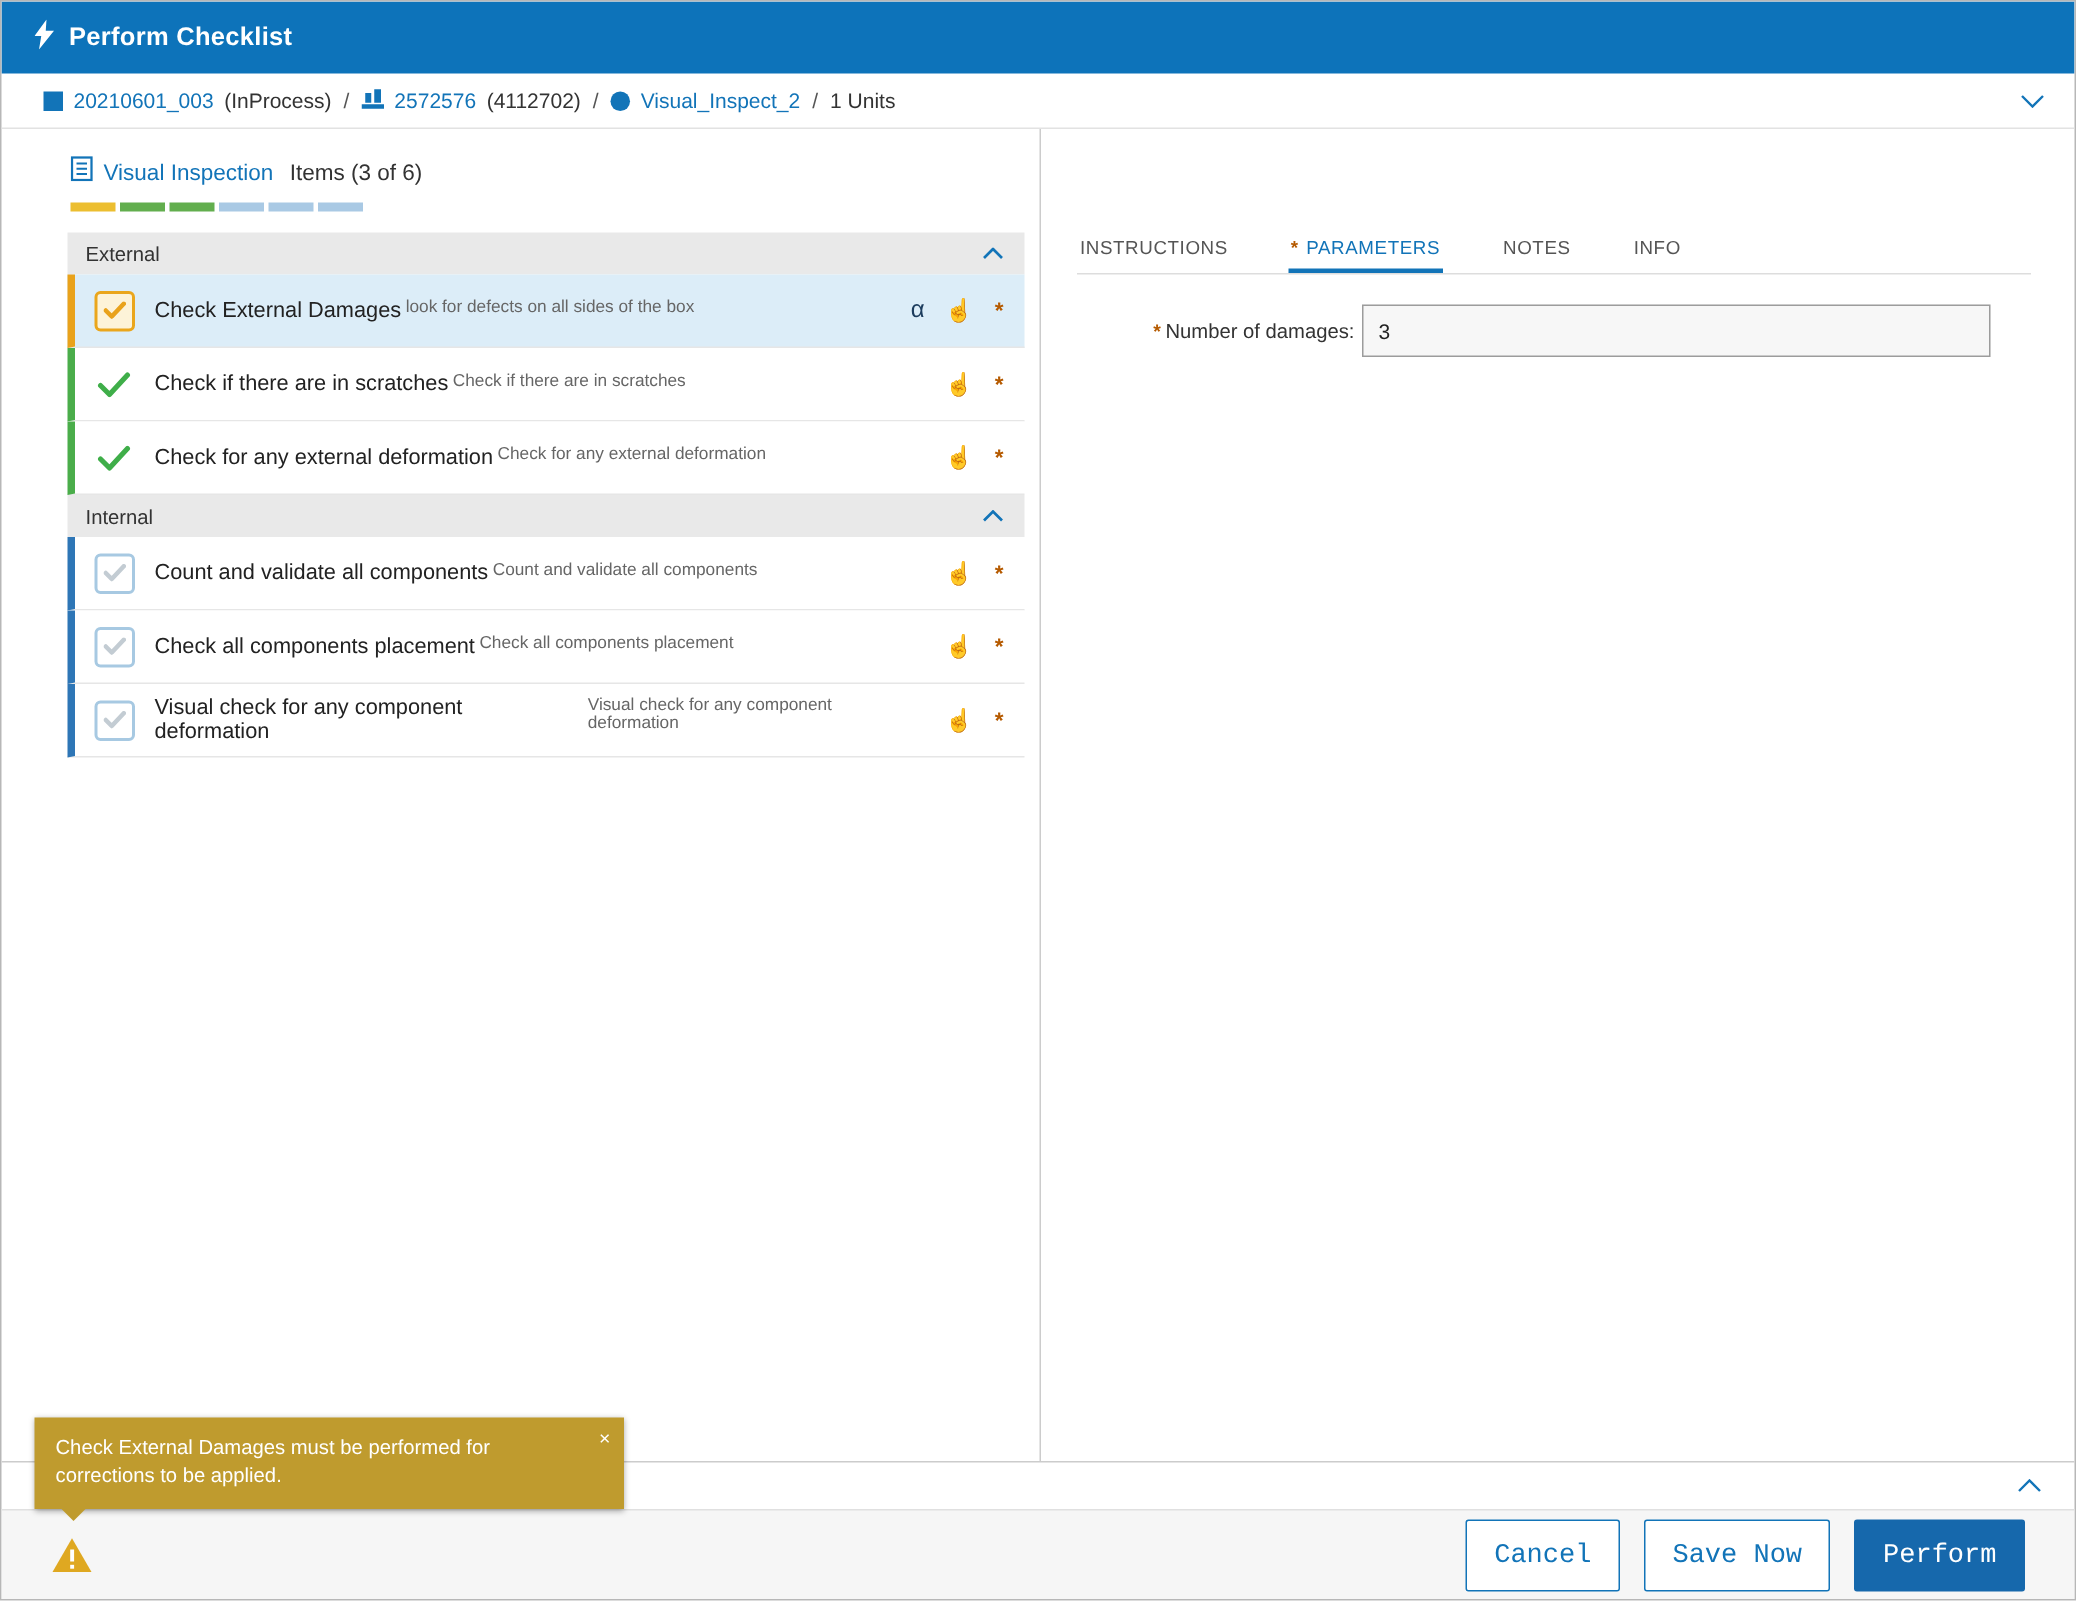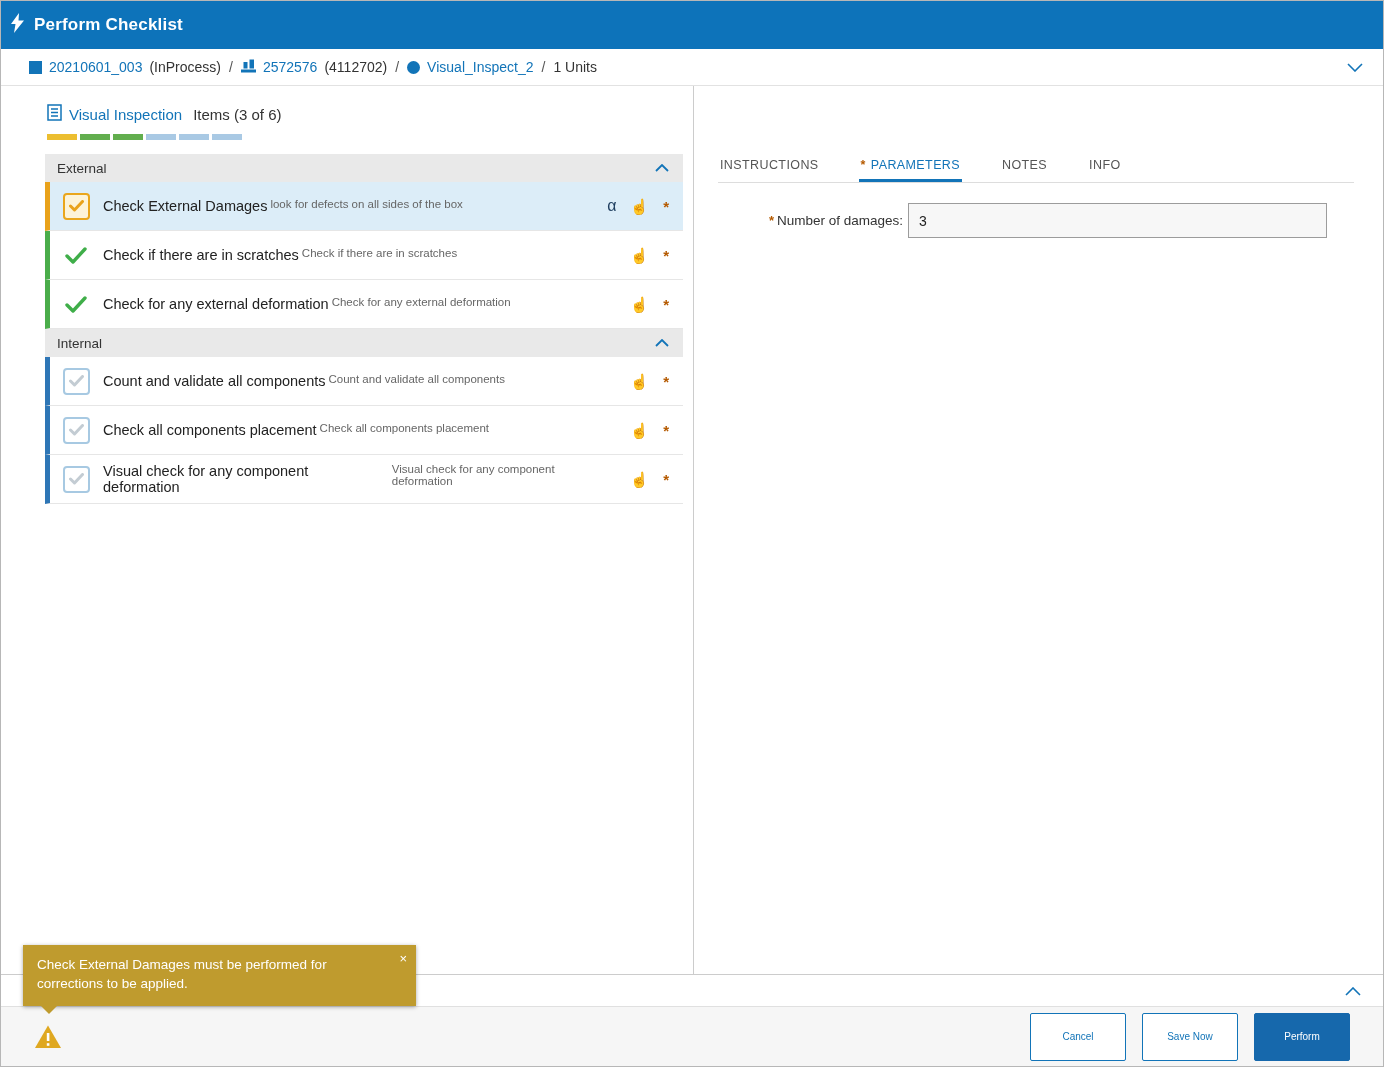--- a/index.html
+++ b/index.html
@@ -3,21 +3,21 @@
 <meta charset="utf-8">
 <style>
   * { box-sizing:border-box; margin:0; padding:0; }
   html,body { background:#d8d8d8; }
   body { font-family:"Liberation Sans", sans-serif; }
   .app { width:1384px; height:1067px; background:#fff; border:1px solid #b7b7b7;
          display:flex; flex-direction:column; position:relative; overflow:hidden; }
 
   
   .titlebar { flex:0 0 48px; background:#0d73ba; color:#fff; display:flex;
-              align-items:center; padding:0 10px; gap:10px; }
+              align-items:center; padding:0 22px; gap:10px; }
   .titlebar h1 { font-size:17px; font-weight:600; letter-spacing:.2px; }
 
   
   .breadcrumb { flex:0 0 37px; display:flex; align-items:center; gap:7px;
                 padding:0 20px 0 28px; font-size:14px; color:#333;
                 border-bottom:1px solid #e2e2e2; }
   .bc-link { color:#1274b8; cursor:pointer; }
   .bc-square { width:13px; height:13px; background:#1274b8; display:inline-block; }
   .bc-circle { width:13px; height:13px; background:#1274b8; border-radius:50%; display:inline-block; }
   .bc-sep { color:#555; margin:0 1px; }
@@ -74,22 +74,22 @@
   .finput { width:419px; height:35px; border:1px solid #9c9c9c; background:#f7f7f7;
             font-size:14px; padding:0 10px; color:#222; margin-left:5px;
             font-family:"Liberation Sans", sans-serif; }
 
   
   .collapse-row { flex:0 0 32px; border-top:1px solid #ccc; display:flex;
                   align-items:center; justify-content:flex-end; padding-right:22px; }
   .footer { flex:0 0 60px; background:#f6f6f6; border-top:1px solid #e0e0e0;
             display:flex; align-items:center; padding:0 33px; }
   .footer .buttons { margin-left:auto; display:flex; gap:16px; }
-  .btn { height:48px; min-width:96px; padding:0 18px; font-size:10px; border-radius:2px;
-         cursor:pointer; font-family:Liberation Sans, sans-serif; }
+  .btn { height:48px; min-width:96px; padding:0 18px; font-size:18px; border-radius:2px;
+         cursor:pointer; font-family:Liberation Mono, monospace; }
   .btn.ghost { background:#fff; border:1px solid #1274b8; color:#1274b8; }
   .btn.primary { background:#1668ac; border:1px solid #1668ac; color:#fff; }
 
   
   .toast { position:absolute; left:22px; bottom:60px; width:393px; background:#bf9b2e;
            color:#fff; font-size:13.5px; line-height:1.4; padding:11px 28px 12px 14px;
            box-shadow:0 1px 4px rgba(0,0,0,.35); }
   .toast .close { position:absolute; top:5px; right:9px; font-size:13px; color:#fff; cursor:pointer; }
   .toast::after { content:""; position:absolute; left:18px; bottom:-8px;
                   border:8px solid transparent; border-top:8px solid #bf9b2e; border-bottom:0; }

